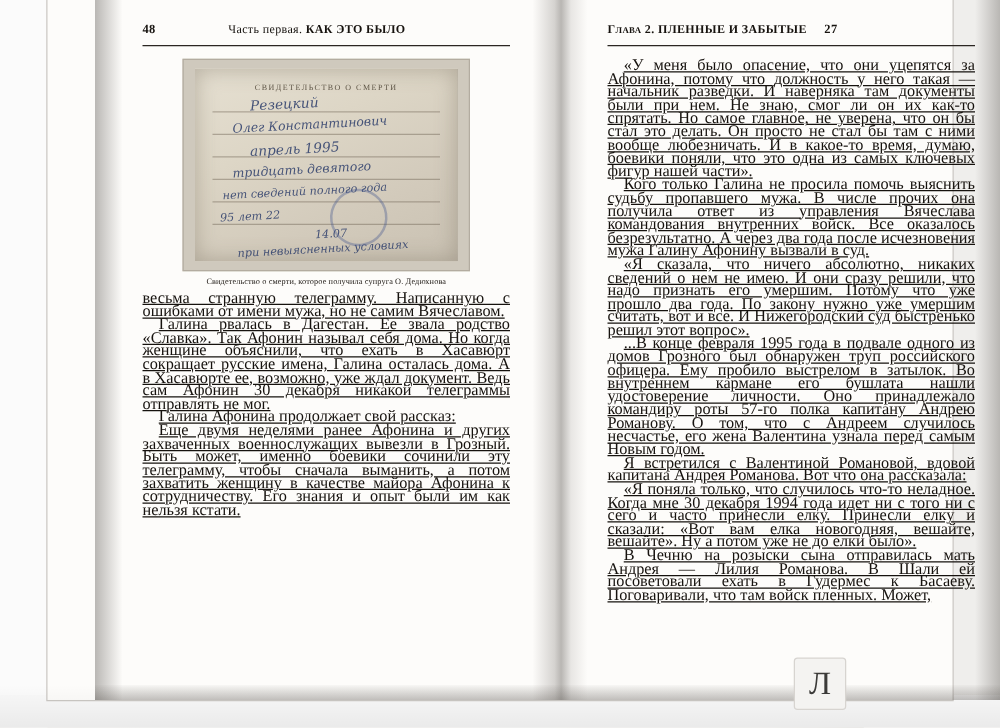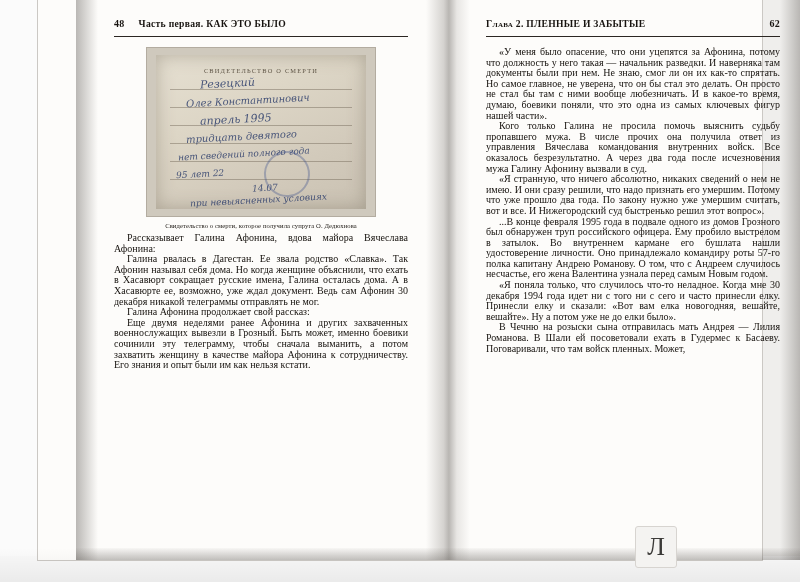--- a/index.html
+++ b/index.html
@@ -84,32 +84,32 @@
   }
   .running-head {
     display: flex;
     align-items: baseline;
     font-size: 9.4px;
     letter-spacing: 0.3px;
     margin-bottom: 4px;
     height: 14px;
   }
   .rh-left { justify-content: flex-start; gap: 14px; }
-  .rh-right { justify-content: space-between; gap: 14px; }
+  .rh-right { justify-content: flex-start; gap: 14px; }
   .folio {
     font-weight: bold;
     font-size: 10px;
   }
   .rh-title {
     font-variant: small-caps;
     font-size: 9.6px;
     font-weight: bold;
     white-space: nowrap;
   }
-  .rh-title .lead { font-weight: bold; font-variant: normal; }
+  .rh-title .lead { font-weight: normal; font-variant: normal; margin-left: 44px; }
   .rule {
     border-top: 1px solid #2b2622;
     margin: 0 0 10px 0;
     height: 0;
   }
 
   .figure {
     margin: 6px 0 4px 0;
     text-align: center;
   }
@@ -162,26 +162,27 @@
   }
   .fig-caption {
     font-size: 6.6px;
     text-align: center;
     margin-top: 5px;
     color: #1d1813;
     letter-spacing: 0.1px;
   }
 
   .body-text {
-    font-size: 10px;
+    font-size: 13px;
     line-height: 10.6px;
     text-align: justify;
     text-justify: inter-word;
     hyphens: auto;
     color: #16120e;
+    text-decoration: underline;
   }
   .body-text p {
     margin: 0;
     text-indent: 13px;
   }
   .body-text p.noindent { text-indent: 0; }
 
   
   .logo {
     position: absolute;
@@ -243,39 +244,40 @@
             <div class="doc-hand" style="left:20px; top:114px; font-size:9px;">95 лет 22</div>
             <div class="doc-hand" style="left:96px; top:128px; font-size:9px;">14.07</div>
             <div class="doc-hand" style="left:34px; top:140px; font-size:9px;">при невыясненных условиях</div>
             <div class="doc-stamp"></div>
           </div>
         </div>
         <div class="fig-caption">Свидетельство о смерти, которое получила супруга О. Дедюхнова</div>
       </div>
 
       <div class="body-text">
-        <p>Рассказывает Галина Афонина, вдова майора Вячеслава Афонина:</p>
+        <p class="noindent">весьма странную телеграмму. Написанную с ошибками от имени мужа, но не самим Вячеславом.</p>
         <p>Галина рвалась в Дагестан. Ее звала родство «Славка». Так Афонин называл себя дома. Но когда женщине объяснили, что ехать в Хасавюрт сокращает русские имена, Галина осталась дома. А в Хасавюрте ее, возможно, уже ждал документ. Ведь сам Афонин 30 декабря никакой телеграммы отправлять не мог.</p>
         <p>Галина Афонина продолжает свой рассказ:</p>
         <p>Еще двумя неделями ранее Афонина и других захваченных военнослужащих вывезли в Грозный. Быть может, именно боевики сочинили эту телеграмму, чтобы сначала выманить, а потом захватить женщину в качестве майора Афонина к сотрудничеству. Его знания и опыт были им как нельзя кстати.</p>
       </div>
     </div>
 
     <div class="page page-right">
       <div class="running-head rh-right">
         <span class="rh-title">Глава 2. ПЛЕННЫЕ И ЗАБЫТЫЕ</span>
-        <span class="folio">62</span>
+        <span class="folio">27</span>
       </div>
       <div class="rule"></div>
 
       <div class="body-text">
         <p>«У меня было опасение, что они уцепятся за Афонина, потому что должность у него такая — начальник разведки. И наверняка там документы были при нем. Не знаю, смог ли он их как-то спрятать. Но самое главное, не уверена, что он бы стал это делать. Он просто не стал бы там с ними вообще любезничать. И в какое-то время, думаю, боевики поняли, что это одна из самых ключевых фигур нашей части».</p>
         <p>Кого только Галина не просила помочь выяснить судьбу пропавшего мужа. В числе прочих она получила ответ из управления Вячеслава командования внутренних войск. Все оказалось безрезультатно. А через два года после исчезновения мужа Галину Афонину вызвали в суд.</p>
-        <p>«Я странную, что ничего абсолютно, никаких сведений о нем не имею. И они сразу решили, что надо признать его умершим. Потому что уже прошло два года. По закону нужно уже умершим считать, вот и все. И Нижегородский суд быстренько решил этот вопрос».</p>
+        <p>«Я сказала, что ничего абсолютно, никаких сведений о нем не имею. И они сразу решили, что надо признать его умершим. Потому что уже прошло два года. По закону нужно уже умершим считать, вот и все. И Нижегородский суд быстренько решил этот вопрос».</p>
         <p>...В конце февраля 1995 года в подвале одного из домов Грозного был обнаружен труп российского офицера. Ему пробило выстрелом в затылок. Во внутреннем кармане его бушлата нашли удостоверение личности. Оно принадлежало командиру роты 57-го полка капитану Андрею Романову. О том, что с Андреем случилось несчастье, его жена Валентина узнала перед самым Новым годом.</p>
+        <p>Я встретился с Валентиной Романовой, вдовой капитана Андрея Романова. Вот что она рассказала:</p>
         <p>«Я поняла только, что случилось что-то неладное. Когда мне 30 декабря 1994 года идет ни с того ни с сего и часто принесли елку. Принесли елку и сказали: «Вот вам елка новогодняя, вешайте, вешайте». Ну а потом уже не до елки было».</p>
         <p>В Чечню на розыски сына отправилась мать Андрея — Лилия Романова. В Шали ей посоветовали ехать в Гудермес к Басаеву. Поговаривали, что там войск пленных. Может,</p>
       </div>
     </div>
 
     <div class="spine-shadow"></div>
     <div class="edge-left-dark"></div>
     <div class="edge-right-dark"></div>
     <div class="bottom-edge"></div>
   </div>

